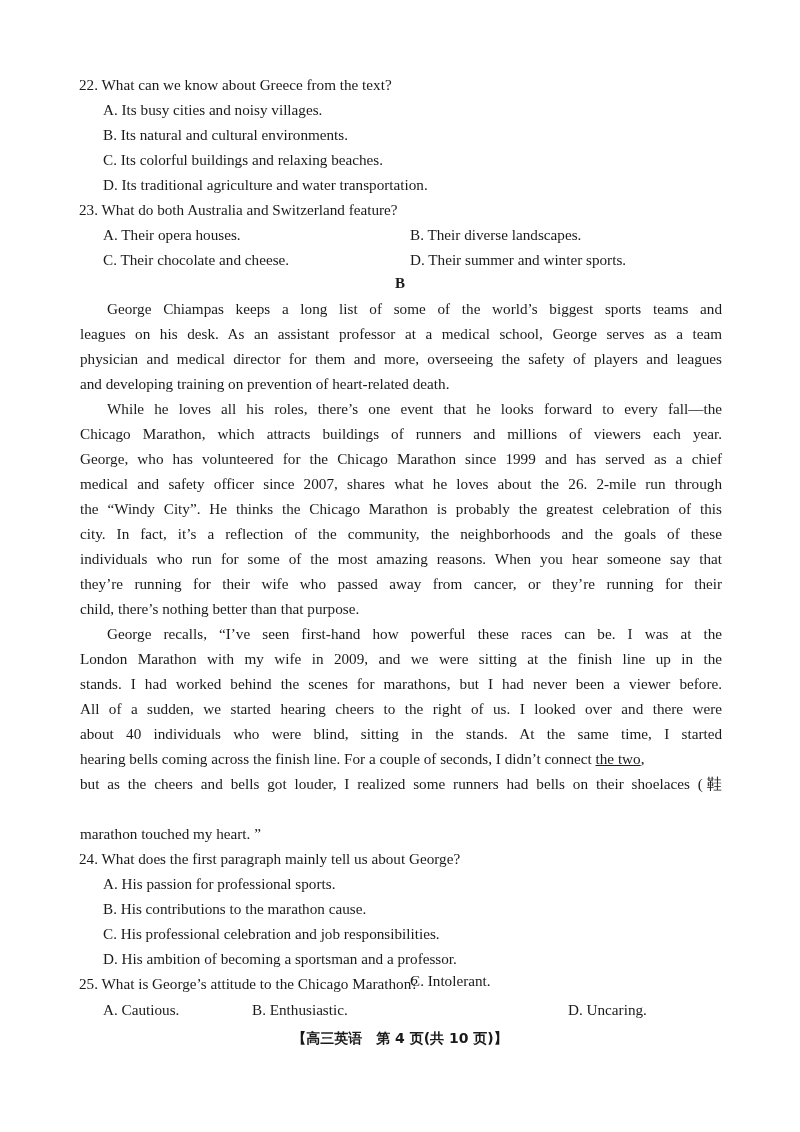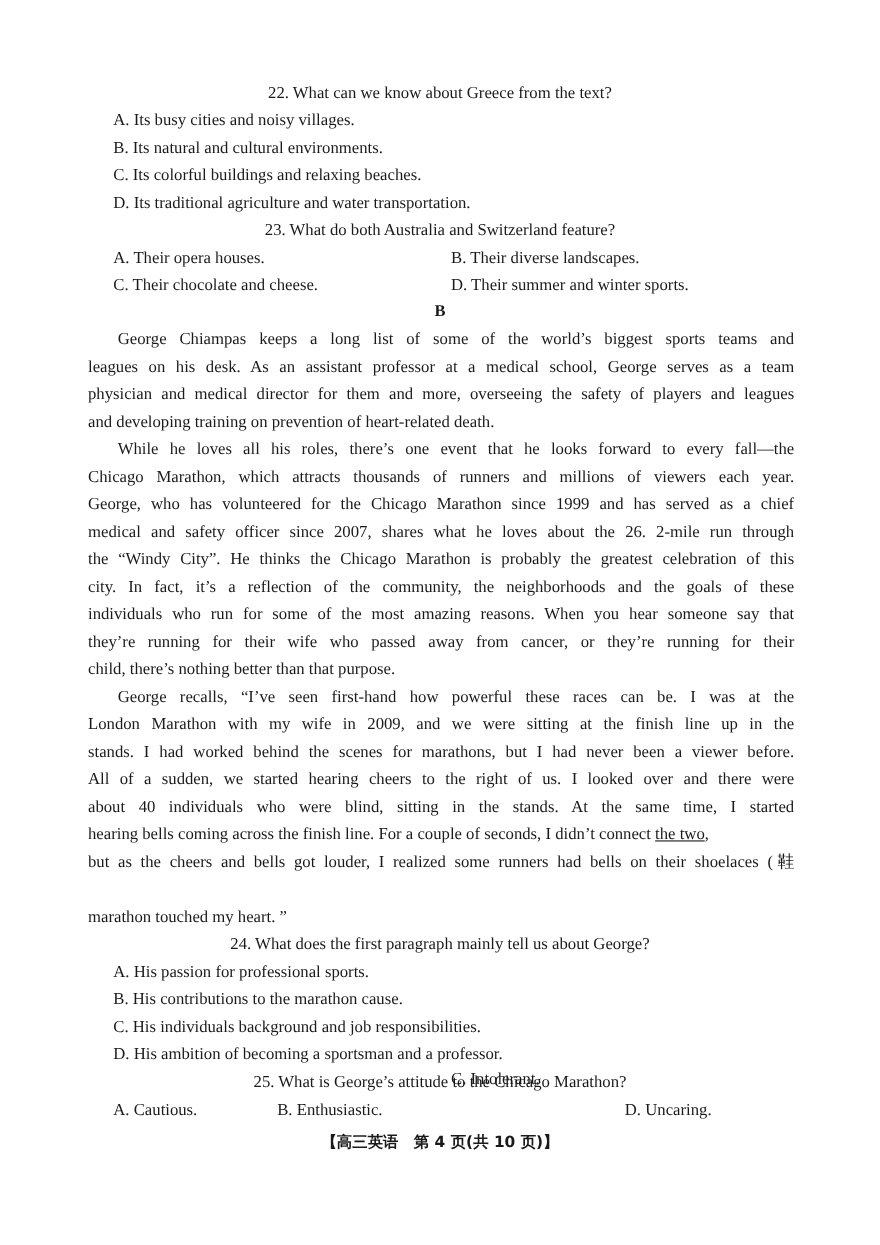--- a/index.html
+++ b/index.html
@@ -6,21 +6,21 @@
   body {
     width: 800px; height: 1132px; background: #ffffff;
     font-family: "Liberation Serif", "DejaVu Serif", serif;
     color: #1a1a1a; position: relative; overflow: hidden;
   }
   .page { position: absolute; left: 0; top: 0; width: 800px; height: 1132px; }
   .line {
     position: absolute; left: 80px; width: 642px;
     font-size: 15.2px; line-height: 25px; white-space: nowrap;
   }
-  .q { left: 79px; text-align: center; }
+  .q { left: 79px; }
   .opt { left: 103px; }
   .just { text-align: justify; text-align-last: justify; white-space: normal; }
   .indent { left: 107px; width: 615px; }
   .section-title {
     position: absolute; left: 0; width: 800px; text-align: center;
     font-weight: bold; font-size: 15px; top: 271px; line-height: 25px;
   }
   .optcol { position: absolute; font-size: 15.2px; line-height: 25px; white-space: nowrap; }
   .u { text-decoration: underline; text-align: right; }
   .footer {
@@ -46,21 +46,21 @@
   <div class="optcol" style="left:410px; top:247px">D. Their summer and winter sports.</div>
 
   <div class="section-title">B</div>
 
   <div class="line just indent" style="top:296px">George Chiampas keeps a long list of some of the world’s biggest sports teams and</div>
   <div class="line just" style="top:346px">physician and medical director for them and more, overseeing the safety of players and leagues</div>
   <div class="line just" style="top:321px">leagues on his desk.  As an assistant professor at a medical school, George serves as a team</div>
   <div class="line" style="top:371px">and developing training on prevention of heart-related death.</div>
 
   <div class="line just indent" style="top:396px">While he loves all his roles, there’s one event that he looks forward to every fall—the</div>
-  <div class="line just" style="top:421px">Chicago Marathon, which attracts thousands of runners and millions of viewers each year.</div>
+  <div class="line just" style="top:421px">Chicago Marathon, which attracts buildings of runners and millions of viewers each year.</div>
   <div class="line just" style="top:446px">George, who has volunteered for the Chicago Marathon since 1999 and has served as a chief</div>
   <div class="line just" style="top:471px">medical and safety officer since 2007, shares what he loves about the 26. 2-mile run through</div>
   <div class="line just" style="top:496px">the “Windy City”.  He thinks the Chicago Marathon is probably the greatest celebration of this</div>
   <div class="line just" style="top:521px">city.  In fact, it’s a reflection of the community, the neighborhoods and the goals of these</div>
   <div class="line just" style="top:546px">individuals who run for some of the most amazing reasons.  When you hear someone say that</div>
   <div class="line just" style="top:571px">they’re running for their wife who passed away from cancer, or they’re running for their</div>
   <div class="line" style="top:596px">child, there’s nothing better than that purpose.</div>
 
   <div class="line just indent" style="top:621px">George recalls, “I’ve seen first-hand how powerful these races can be.  I was at the</div>
   <div class="line just" style="top:646px">London Marathon with my wife in 2009, and we were sitting at the finish line up in the</div>
@@ -69,21 +69,21 @@
   <div class="line just" style="top:721px">about 40 individuals who were blind, sitting in the stands.  At the same time, I started</div>
   <div class="line" style="top:746px; width:642px; white-space:nowrap">
     <span>hearing bells coming across the finish line.  For a couple of seconds, I didn’t connect </span><span class="u">the two</span><span>,</span>
   </div>
   <div class="line just" style="top:771px">but as the cheers and bells got louder, I realized some runners had bells on their shoelaces (鞋</div>
   <div class="line" style="top:821px">marathon touched my heart. ”</div>
 
   <div class="line q" style="top:846px">24. What does the first paragraph mainly tell us about George?</div>
   <div class="line opt" style="top:896px">B. His contributions to the marathon cause.</div>
   <div class="line opt" style="top:871px">A. His passion for professional sports.</div>
-  <div class="line opt" style="top:921px">C. His individuals background and job responsibilities.</div>
+  <div class="line opt" style="top:921px">C. His professional celebration and job responsibilities.</div>
   <div class="line opt" style="top:946px">D. His ambition of becoming a sportsman and a professor.</div>
 
   <div class="line q" style="top:971px">25. What is George’s attitude to the Chicago Marathon?</div>
   <div class="optcol" style="left:103px; top:997px">A. Cautious.</div>
   <div class="optcol" style="left:252px; top:997px">B. Enthusiastic.</div>
   <div class="optcol" style="left:410px; top:968px">C. Intolerant.</div>
   <div class="optcol" style="left:568px; top:997px">D. Uncaring.</div>
 
   <div class="footer">【高三英语　第 4 页(共 10 页)】</div>
 </div>

